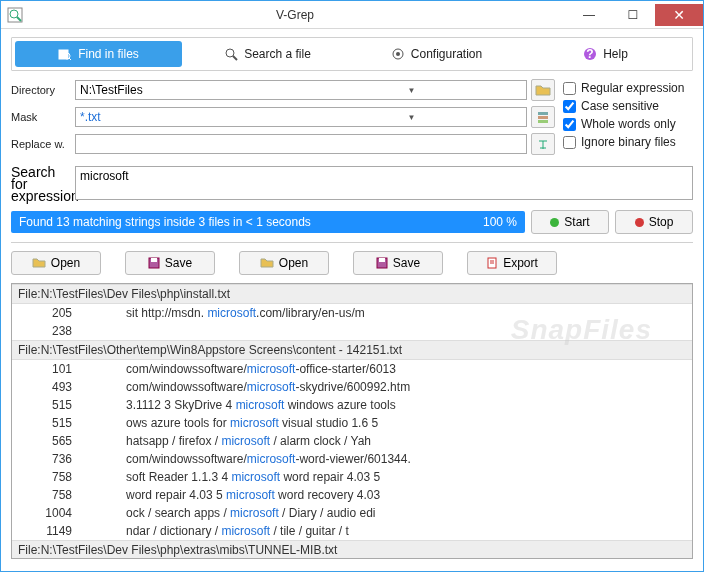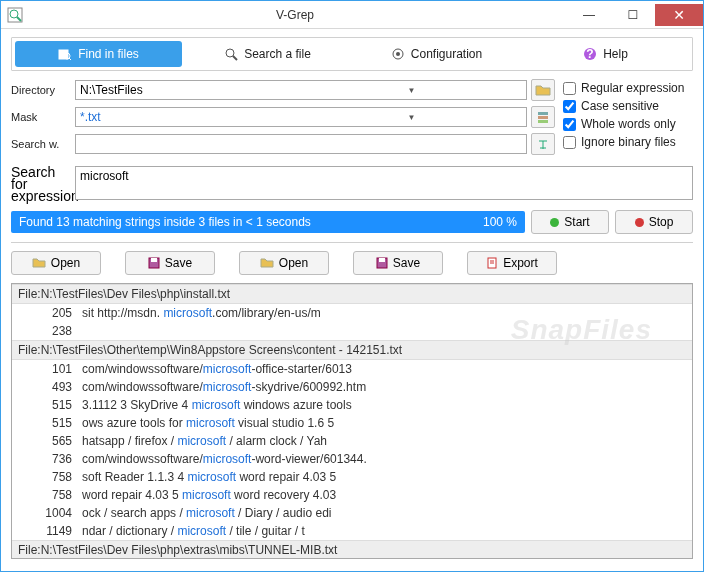--- a/index.html
+++ b/index.html
@@ -41,21 +41,21 @@
 
 .divider { height: 1px; background: #d0d0d0; margin: 4px 0 8px; }
 
 .btn-row { display: flex; gap: 24px; margin-bottom: 8px; }
 .btn-row .action-btn { width: 90px; }
 
 .results { border: 1px solid #a9a9a9; height: 276px; overflow-y: scroll; font-size: 12px; background:#fff; position: relative; }
 .results .file-hdr { background: #eee; padding: 2px 6px; color: #333; border-top: 1px solid #ddd; border-bottom: 1px solid #ddd; }
 .results .line { display: flex; padding: 2px 6px 2px 24px; gap: 10px; color: #333; }
 .results .line .ln { width: 36px; text-align: right; color: #333; }
-.results .line .txt { flex: 1; white-space: nowrap; overflow: hidden; }
+.results .line .txt { flex: 1; white-space: nowrap; overflow: hidden; margin-left: 44px; }
 .hl { color: #1e6fd8; }
 
 .watermark { position: absolute; right: 40px; top: 30px; font-size: 28px; font-weight: bold; font-style: italic; color: #ccc; opacity: 0.4; pointer-events: none; letter-spacing: 1px; }
 
 svg { display: block; }
 </style>
 </head>
 <body>
 
 <div class="titlebar">
@@ -138,21 +138,21 @@
           </div>
         <div class="icon-btn">
             <svg width="14" height="14">
               <rect x="2" y="2" width="10" height="3" fill="#7aa"></rect>
               <rect x="2" y="6" width="10" height="3" fill="#c97"></rect>
               <rect x="2" y="10" width="10" height="3" fill="#9c7"></rect>
             </svg>
           </div>
       </div>
       <div class="form-row">
-        <label>Search w.</label>
+        <label>Replace w.</label>
         <input type="text" value="" style="">
         <div class="icon-btn">
             <svg width="14" height="14">
               <path d="M3 4 L11 4 M7 4 L7 12 M4 11 L10 11" stroke="#2a7" fill="none"></path>
             </svg>
           </div>
       </div>
     </div>
     <div class="form-right">
       <label class="chk">

